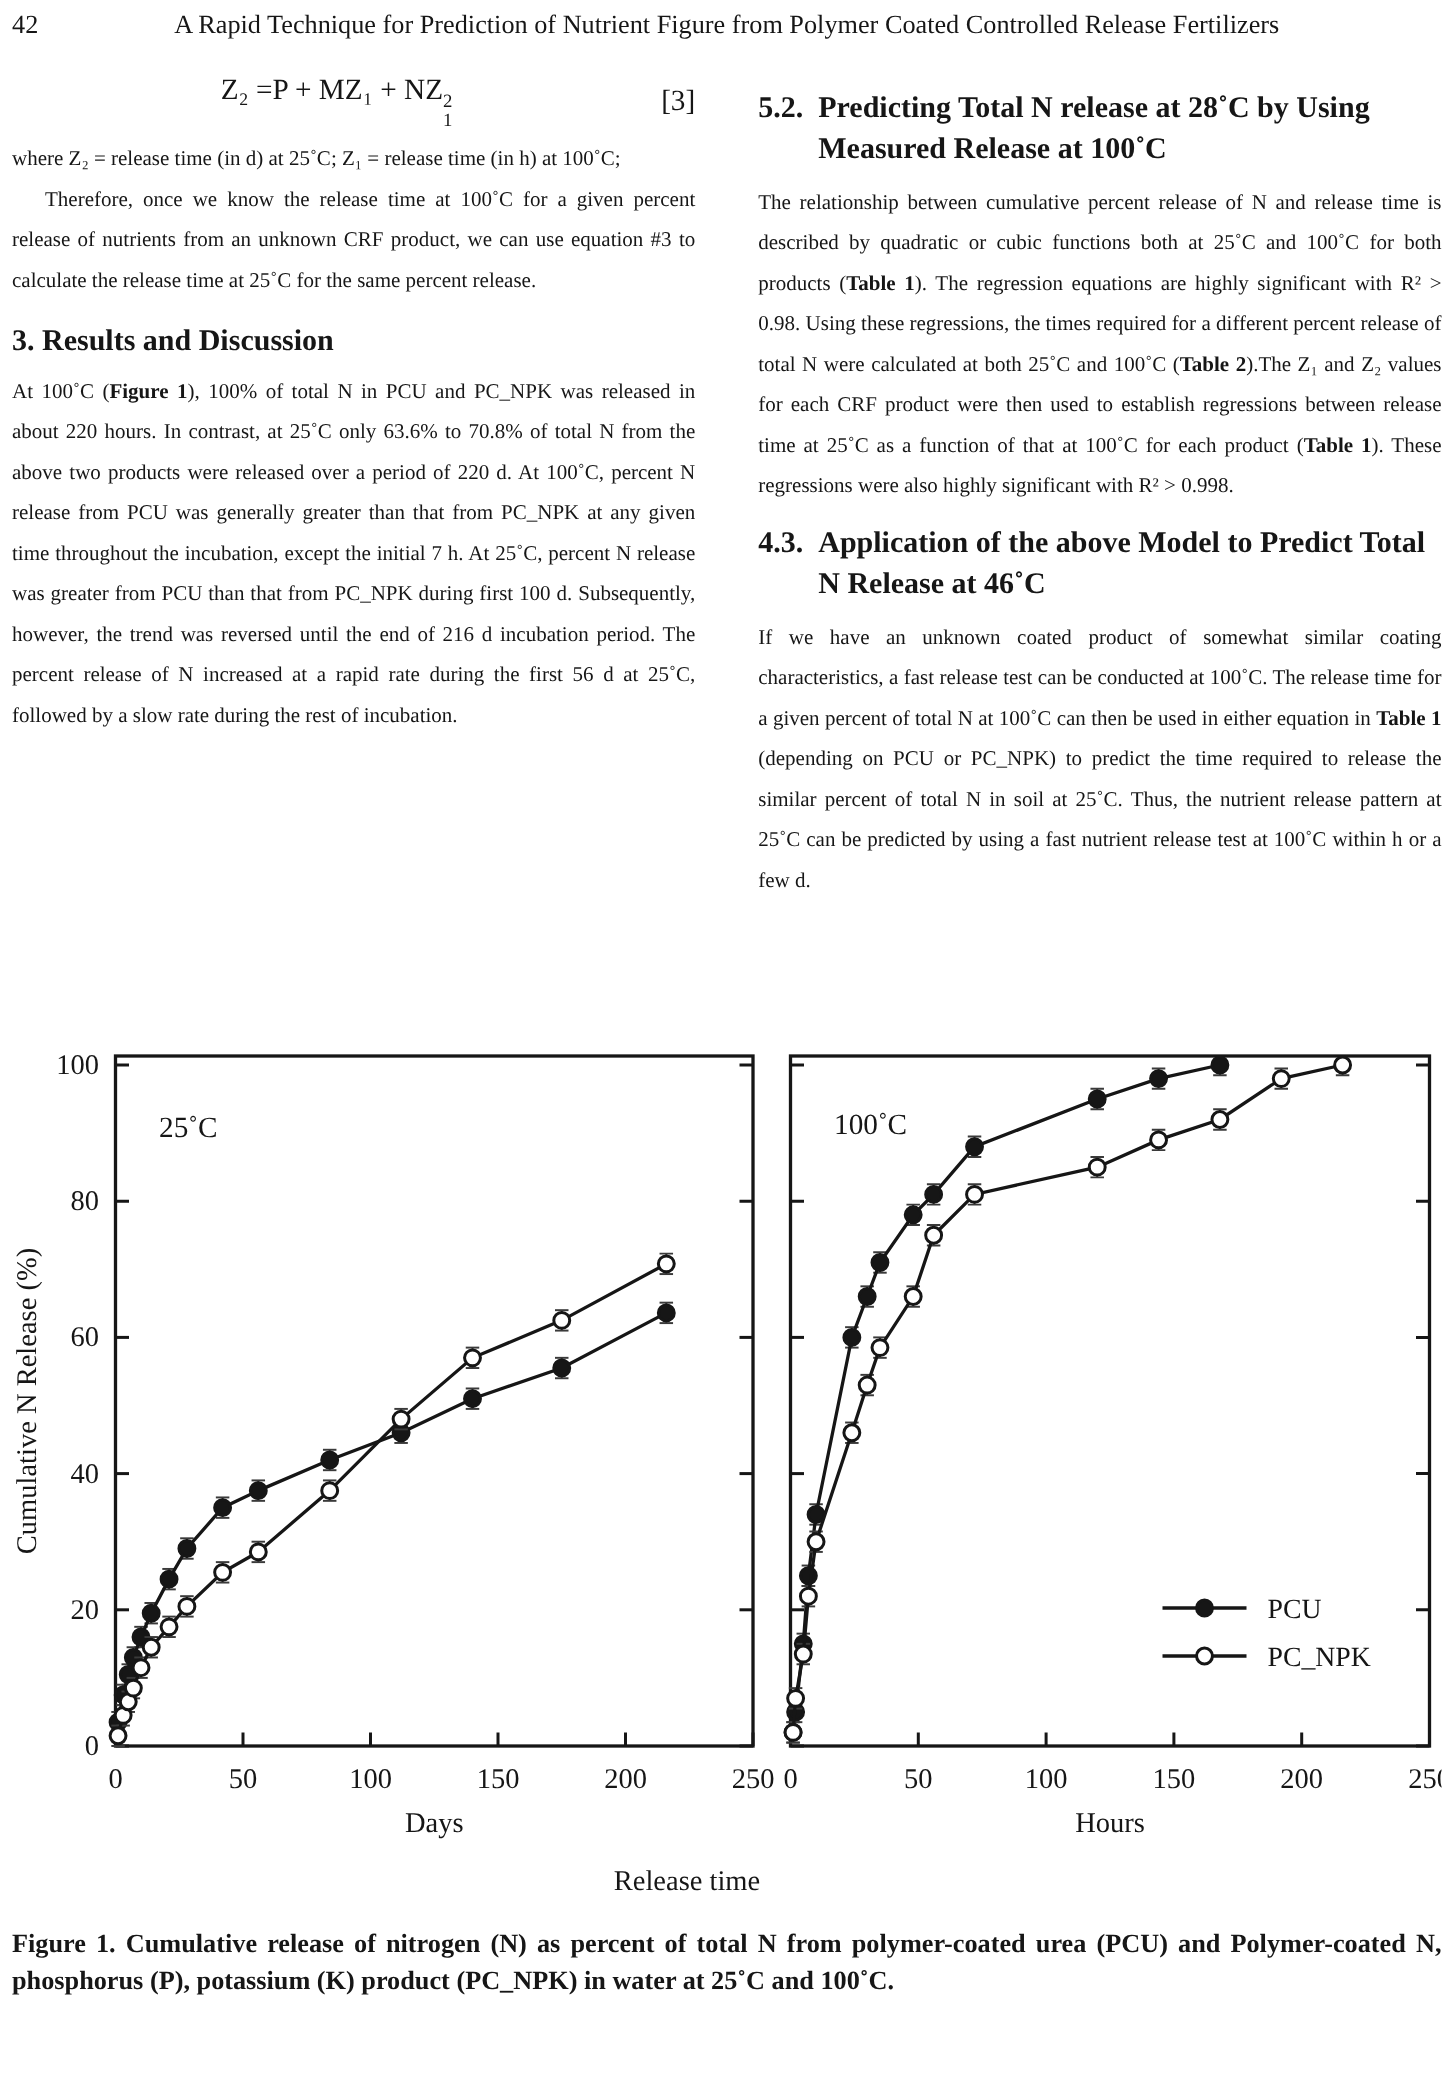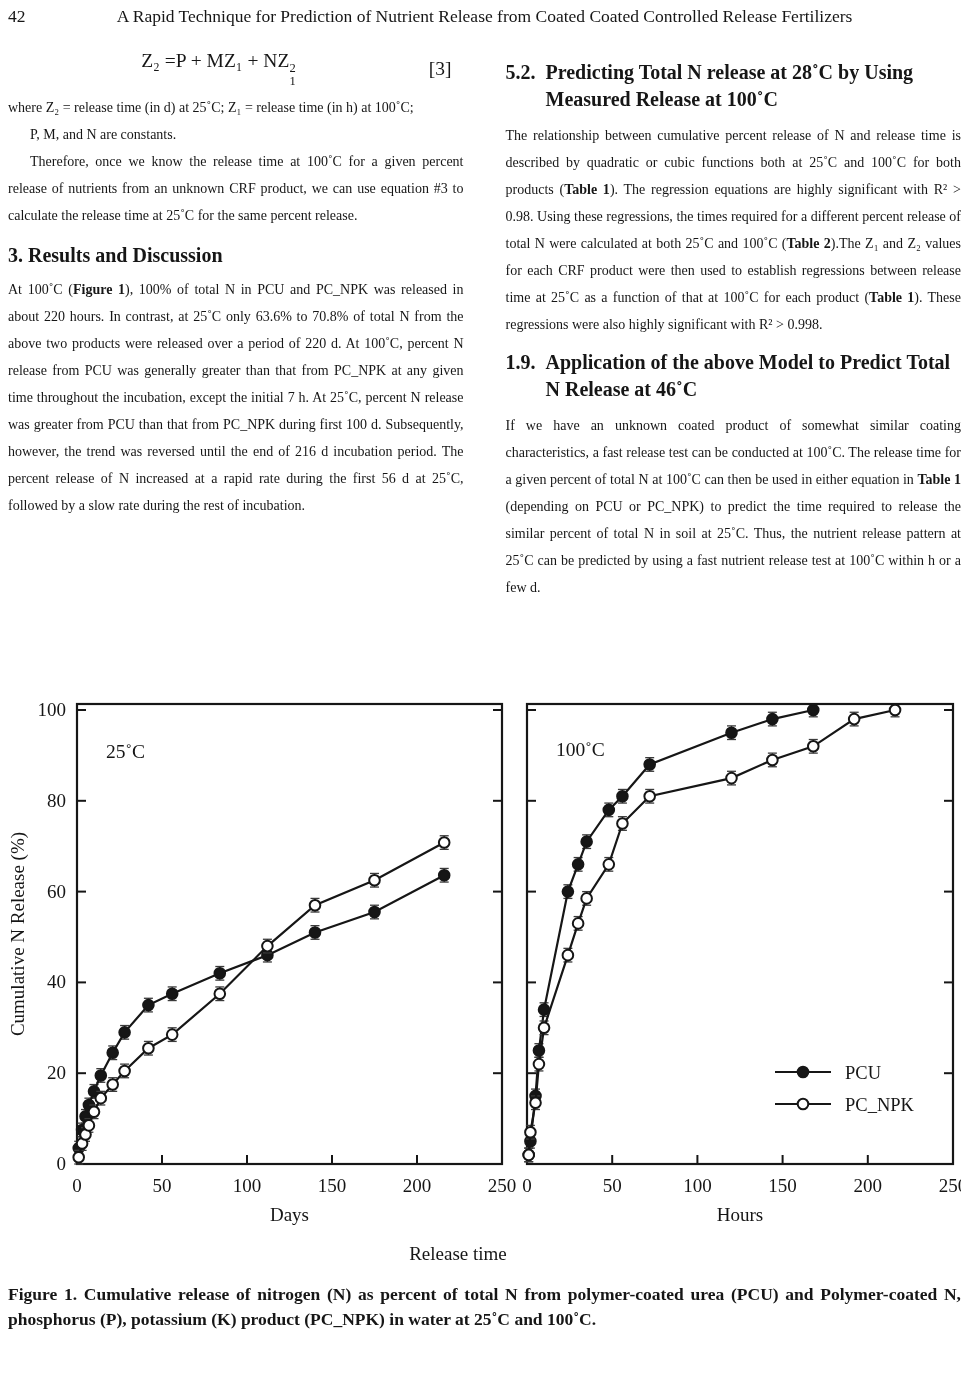--- a/index.html
+++ b/index.html
@@ -11,66 +11,65 @@
     padding:6px 8px 0 8px;
     overflow:hidden;
   }
   .hdr { position:relative; height:26px; font-size:17.5px; }
   .hdr .pnum { position:absolute; left:0; top:0; }
   .hdr .rtitle { text-align:center; padding:0 60px; }
   .cols { display:flex; gap:42px; margin-top:16px; min-height:640px; }
   .col { width:458px; }
   p.body { font-size:14px; line-height:27px; text-align:justify; }
   p.indent { text-indent:22px; }
-  .eq-row { display:flex; align-items:center; font-size:19.5px; margin:2px 12px 6px 0; }
+  .eq-row { display:flex; align-items:center; font-size:19.5px; margin:2px 0 6px 0; }
   .eq-body { flex:1; text-align:center; }
   .eq-num { text-align:right; }
   .supsub { display:inline-flex; flex-direction:column; font-size:12.5px; line-height:1.02;
             vertical-align:-5px; text-align:left; }
   h1.sec { font-size:20px; font-weight:bold; margin:15px 0 9px 0; }
   .subsec { display:flex; font-size:20px; font-weight:bold; line-height:26.5px; margin:11px 0 10px 0; }
   .subsec .num { width:40px; flex:none; }
   .subsec .txt { flex:1; }
   .b { font-weight:bold; }
   .figure { margin-top:6px; position:relative; }
   .caption { font-weight:bold; font-size:17.5px; line-height:24.5px; text-align:justify; margin-top:6px; }
   svg text { font-family:"Liberation Serif","DejaVu Serif",serif; fill:#161616; }
 </style>
 </head>
 <body>
 
 <div class="hdr">
   <span class="pnum">42</span>
-  <div class="rtitle">A Rapid Technique for Prediction of Nutrient Release from Coated Coated Controlled Release Fertilizers</div>
+  <div class="rtitle">A Rapid Technique for Prediction of Nutrient Figure from Polymer Coated Controlled Release Fertilizers</div>
 </div>
 
 <div class="cols">
   <div class="col">
     <div class="eq-row">
       <span class="eq-body"><span>Z₂ =P + MZ₁ + NZ</span><span class="supsub">
             <span>2</span>
             <span>1</span>
           </span></span>
       <span class="eq-num">[3]</span>
     </div>
     <p class="body">where Z₂ = release time (in d) at 25˚C; Z₁ = release time (in h) at 100˚C;</p>
-    <p class="body indent">P, M, and N are constants.</p>
     <p class="body indent">Therefore, once we know the release time at 100˚C for a given percent release of nutrients from an unknown CRF product, we can use equation #3 to calculate the release time at 25˚C for the same percent release.</p>
     <h1 class="sec">3. Results and Discussion</h1>
     <p class="body"><span>At 100˚C (</span><span class="b">Figure 1</span><span>), 100% of total N in PCU and PC_NPK was released in about 220 hours. In contrast, at 25˚C only 63.6% to 70.8% of total N from the above two products were released over a period of 220 d. At 100˚C, percent N release from PCU was generally greater than that from PC_NPK at any given time throughout the incubation, except the initial 7 h. At 25˚C, percent N release was greater from PCU than that from PC_NPK during first 100 d. Subsequently, however, the trend was reversed until the end of 216 d incubation period. The percent release of N increased at a rapid rate during the first 56 d at 25˚C, followed by a slow rate during the rest of incubation.</span></p>
   </div>
 
   <div class="col">
     <div class="subsec">
       <span class="num">5.2.</span>
       <span class="txt">Predicting Total N release at 28˚C by Using Measured Release at 100˚C</span>
     </div>
     <p class="body"><span>The relationship between cumulative percent release of N and release time is described by quadratic or cubic functions both at 25˚C and 100˚C for both products (</span><span class="b">Table 1</span><span>). The regression equations are highly significant with R² &gt; 0.98. Using these regressions, the times required for a different percent release of total N were calculated at both 25˚C and 100˚C (</span><span class="b">Table 2</span><span>).The Z₁ and Z₂ values for each CRF product were then used to establish regressions between release time at 25˚C as a function of that at 100˚C for each product (</span><span class="b">Table 1</span><span>). These regressions were also highly significant with R² &gt; 0.998.</span></p>
     <div class="subsec">
-      <span class="num">1.9.</span>
+      <span class="num">4.3.</span>
       <span class="txt">Application of the above Model to Predict Total N Release at 46˚C</span>
     </div>
     <p class="body"><span>If we have an unknown coated product of somewhat similar coating characteristics, a fast release test can be conducted at 100˚C. The release time for a given percent of total N at 100˚C can then be used in either equation in </span><span class="b">Table 1</span><span> (depending on PCU or PC_NPK) to predict the time required to release the similar percent of total N in soil at 25˚C. Thus, the nutrient release pattern at 25˚C can be predicted by using a fast nutrient release test at 100˚C within h or a few d.</span></p>
   </div>
 </div>
 
 <div class="figure">
   <svg id="figsvg" width="953" height="578" viewBox="0 0 953 578">
       <g>
         <rect x="69" y="10" width="425" height="460" fill="none" stroke="#161616" stroke-width="2.2"></rect>

